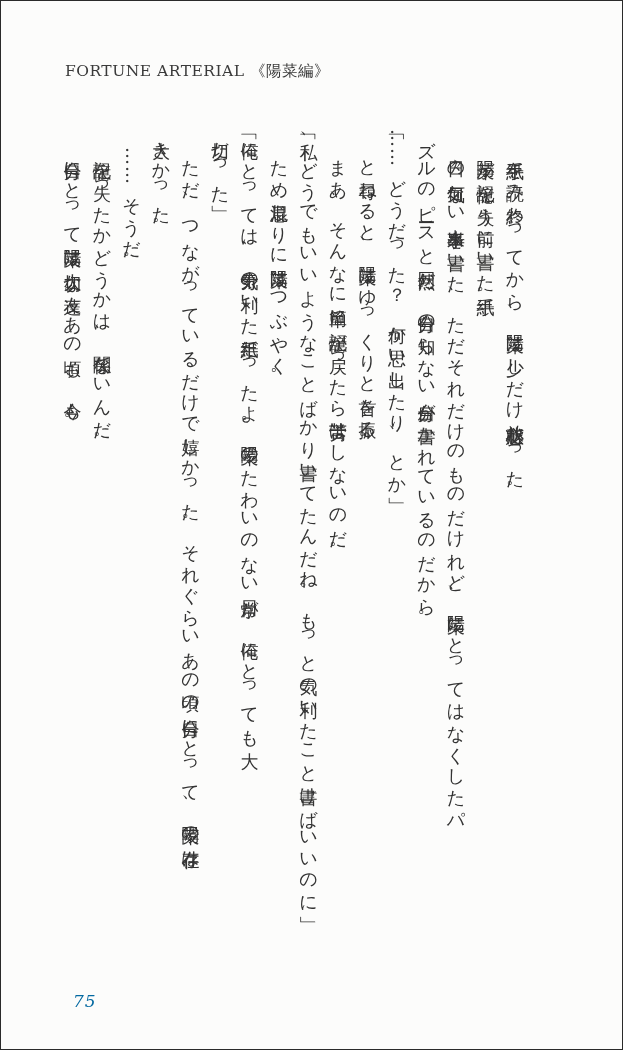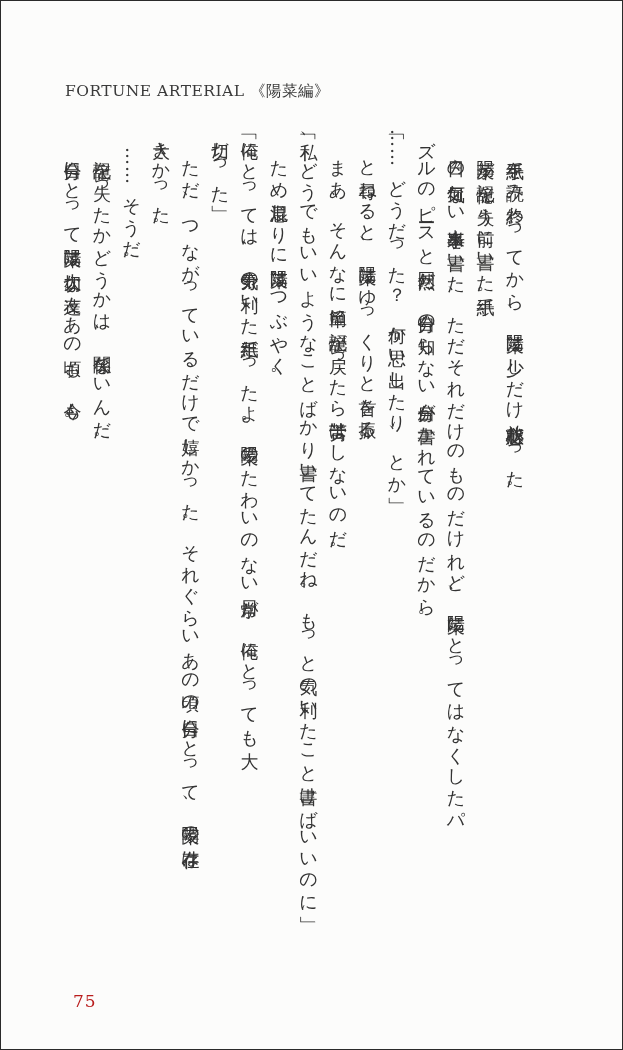--- a/index.html
+++ b/index.html
@@ -19,21 +19,20 @@
     color: #2e2e2e;
   }
   .running-header {
     position: absolute;
     left: 64px;
     top: 60px;
     font-size: 15.5px;
     letter-spacing: 0.5px;
     color: #3a3a3a;
     white-space: nowrap;
-    margin-top: 20px;
   }
   .body-text {
     position: absolute;
     top: 127px;
     right: 92px;
     height: 845px;
     writing-mode: vertical-rl;
     text-orientation: mixed;
     font-size: 18px;
     line-height: 29.5px;
@@ -46,21 +45,22 @@
     white-space: nowrap;
   }
   .body-text p.line.indent {
     text-indent: 19px;
   }
   .page-number {
     position: absolute;
     left: 72px;
     top: 990px;
     font-size: 17px;
-    color: #b91c1c;
+    font-style: italic;
+    color: #0369a1;
     letter-spacing: 1px;
   }
 </style>
 </head>
 <body>
 
 <div class="page">
 
   <div class="running-header">FORTUNE ARTERIAL 《陽菜編》</div>
 

